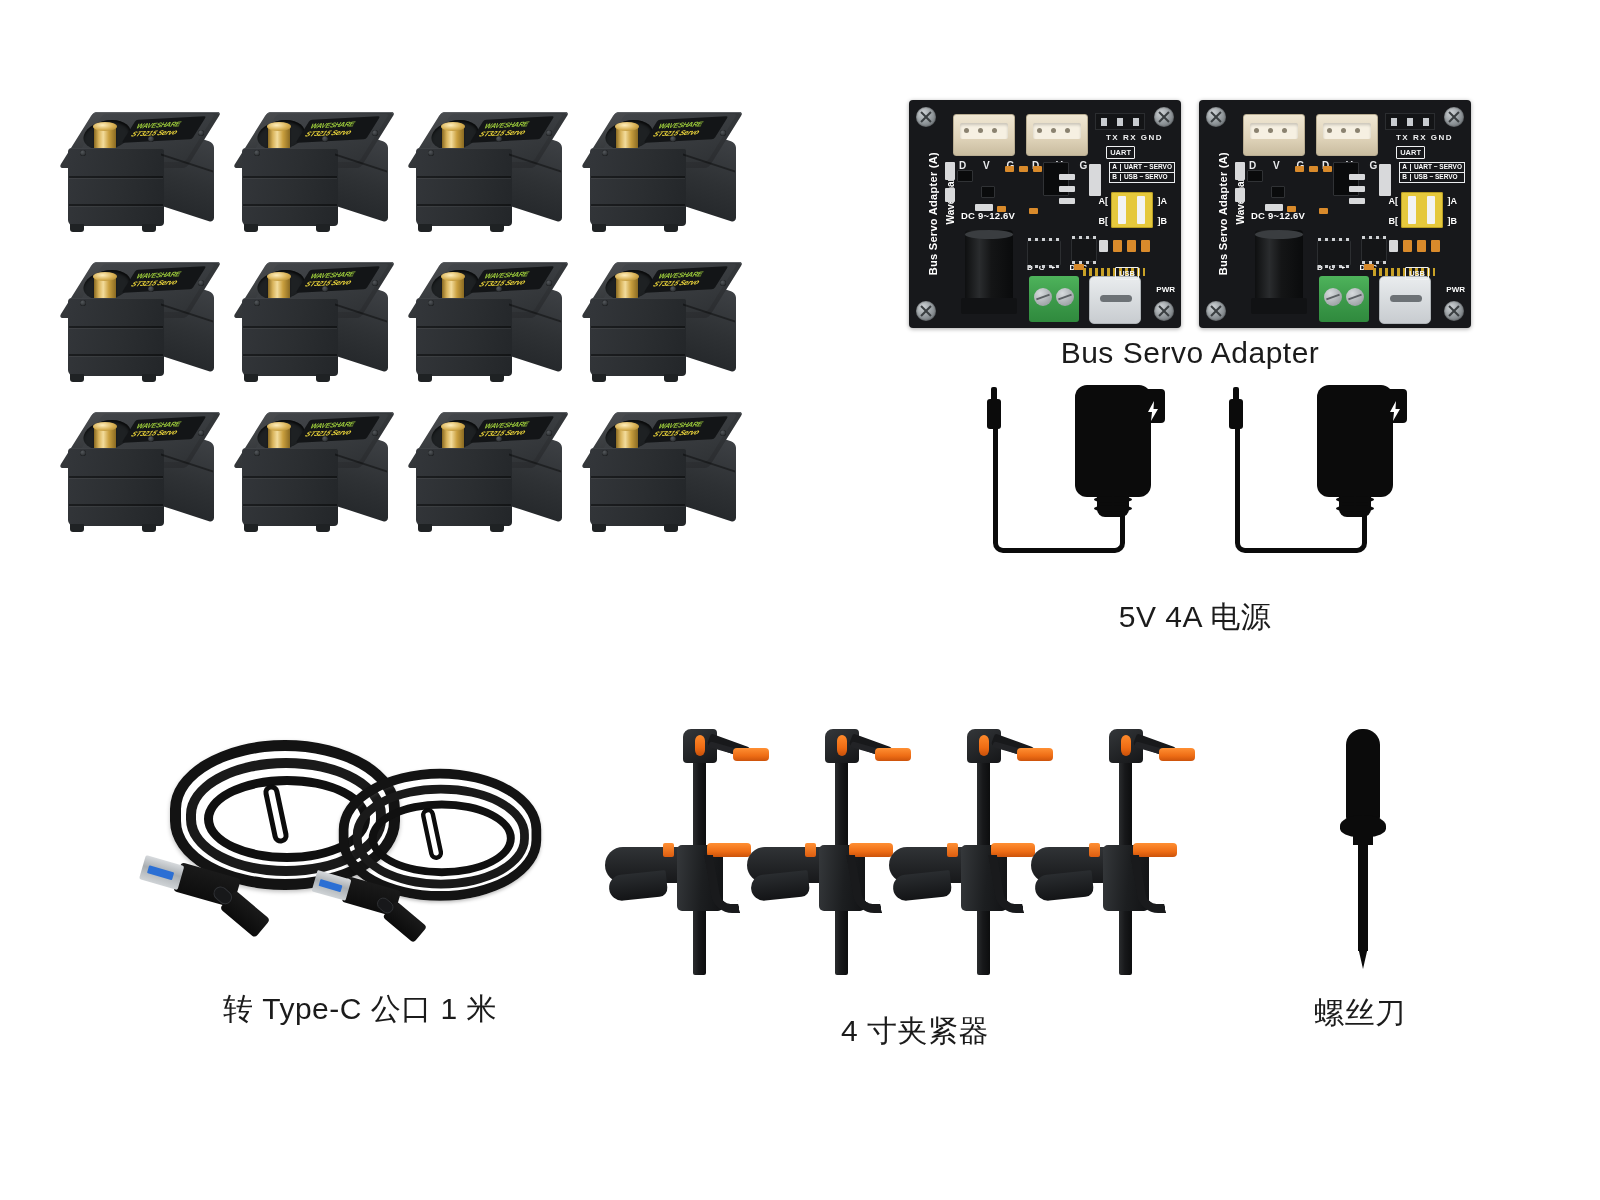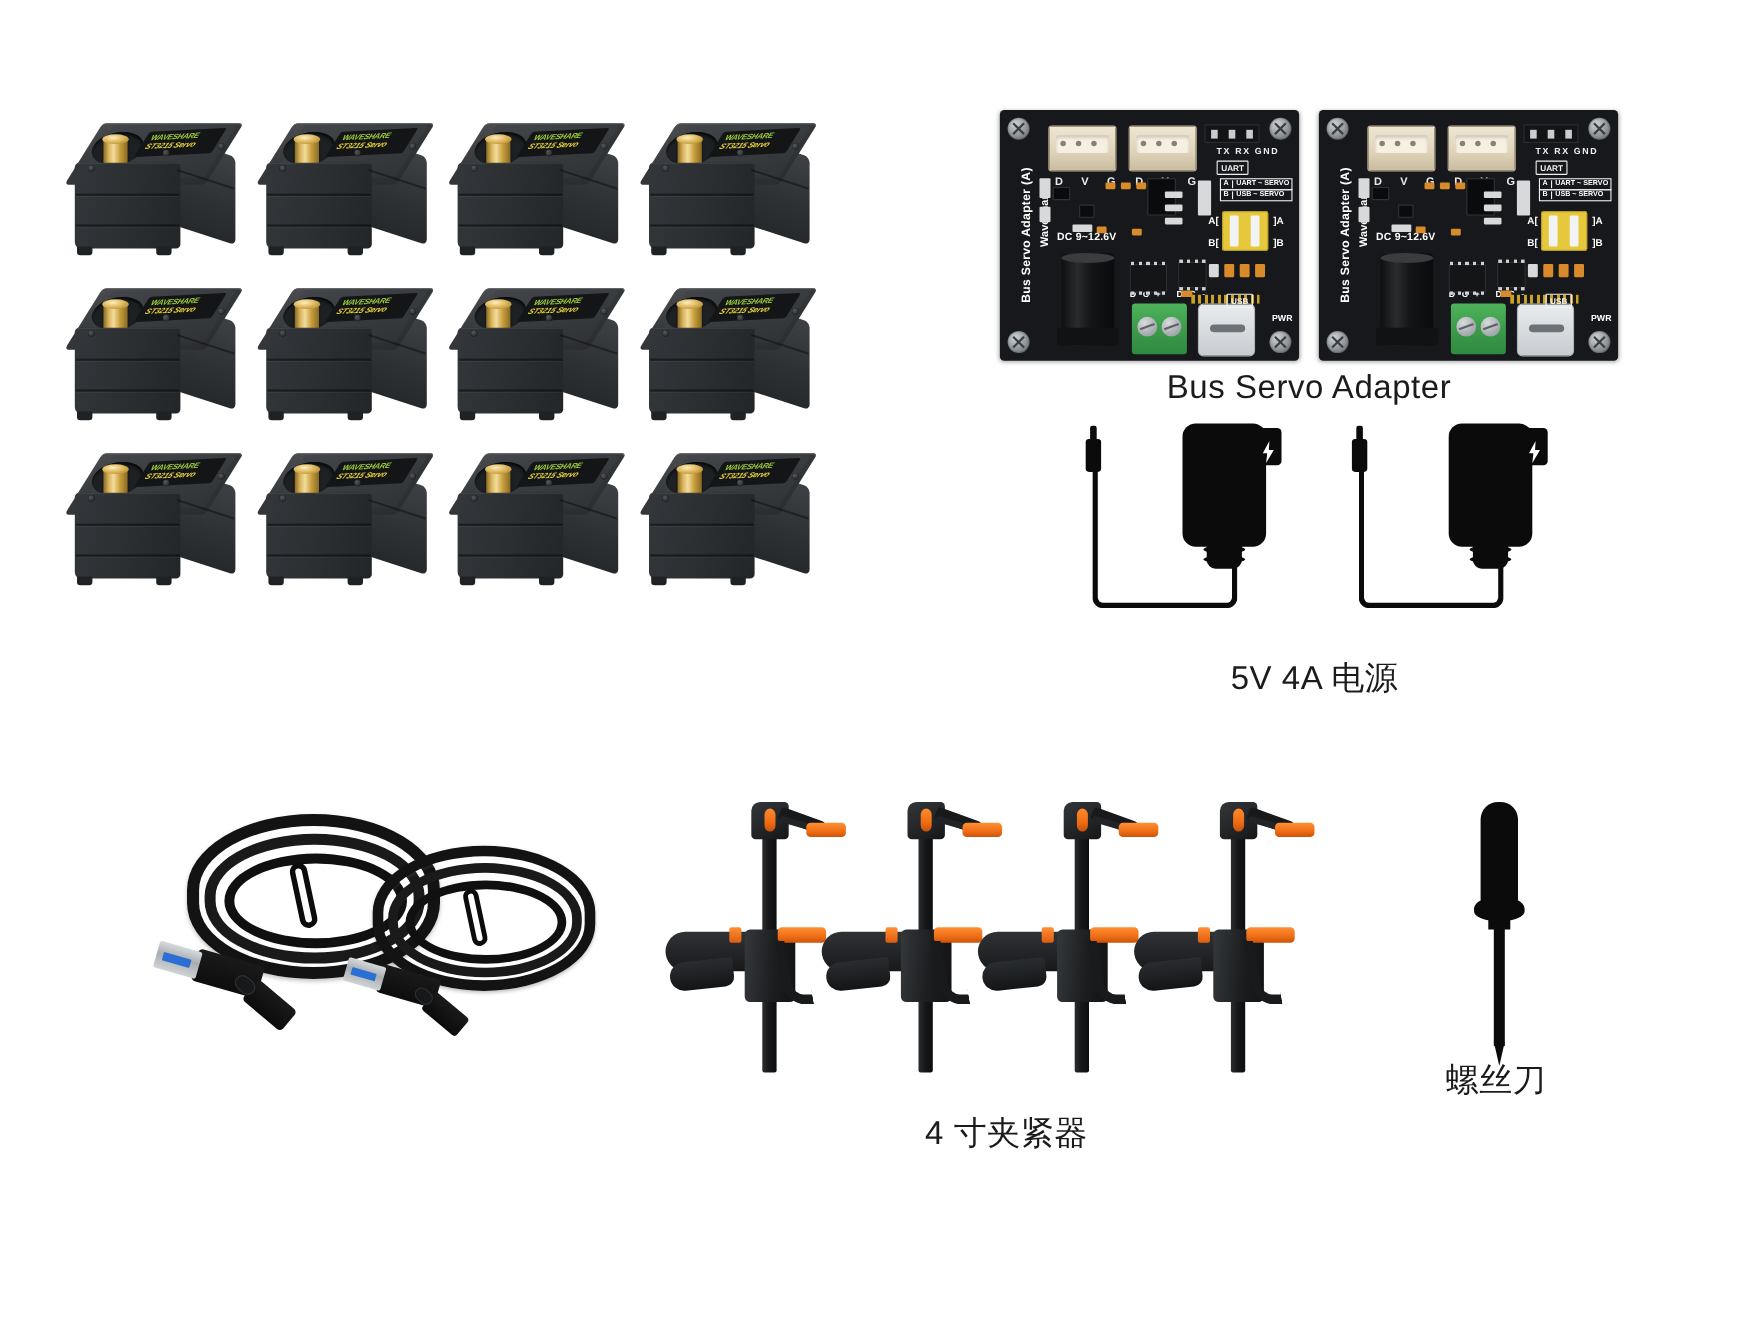--- a/index.html
+++ b/index.html
@@ -476,21 +476,21 @@
     border-right: 5px solid transparent;
     border-top: 22px solid #0b0b0b;
   }
 
   
   .cap-servo { position: absolute; left: 40px; top: 582px; width: 660px; }
   .cap-adapter { position: absolute; left: 880px; top: 332px; width: 620px; }
   .cap-psu { position: absolute; left: 950px; top: 596px; width: 490px; }
   .cap-usb { position: absolute; left: 60px; top: 988px; width: 600px; }
   .cap-clamp { position: absolute; left: 620px; top: 1010px; width: 590px; }
-  .cap-sd { position: absolute; left: 1250px; top: 962px; width: 220px; }
+  .cap-sd { position: absolute; left: 1250px; top: 992px; width: 220px; }
 </style>
 </head>
 <body>
 
 <div class="page">
 
   <div class="servo-block">
     <div class="servo-grid" id="servo-grid">
         <div class="servo">
           <div class="sv-side"></div>
@@ -959,20 +959,21 @@
               <i></i>
             </div>
         </div>
         <div class="usbc-plug">
             <i></i>
           </div>
       </div>
     </div>
   </div>
   <div class="cap-usb caption">
+    <div>转 Type-C 公口 1 米</div>
   </div>
 
   <div class="clamp-block">
     <div class="clamps" id="clamp-row">
         <div class="clamp">
           <div class="cl-bar"></div>
           <div class="cl-head"></div>
           <div class="cl-knob"></div>
           <div class="cl-arm"></div>
           <div class="cl-arm2"></div>

